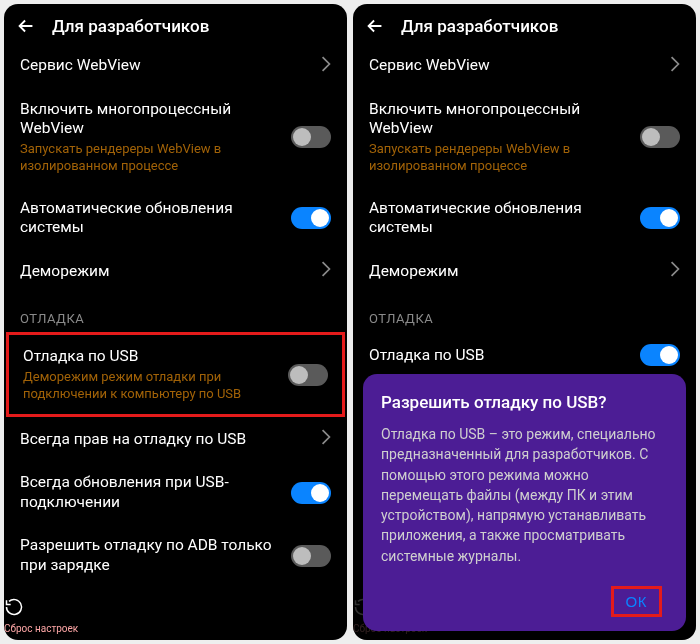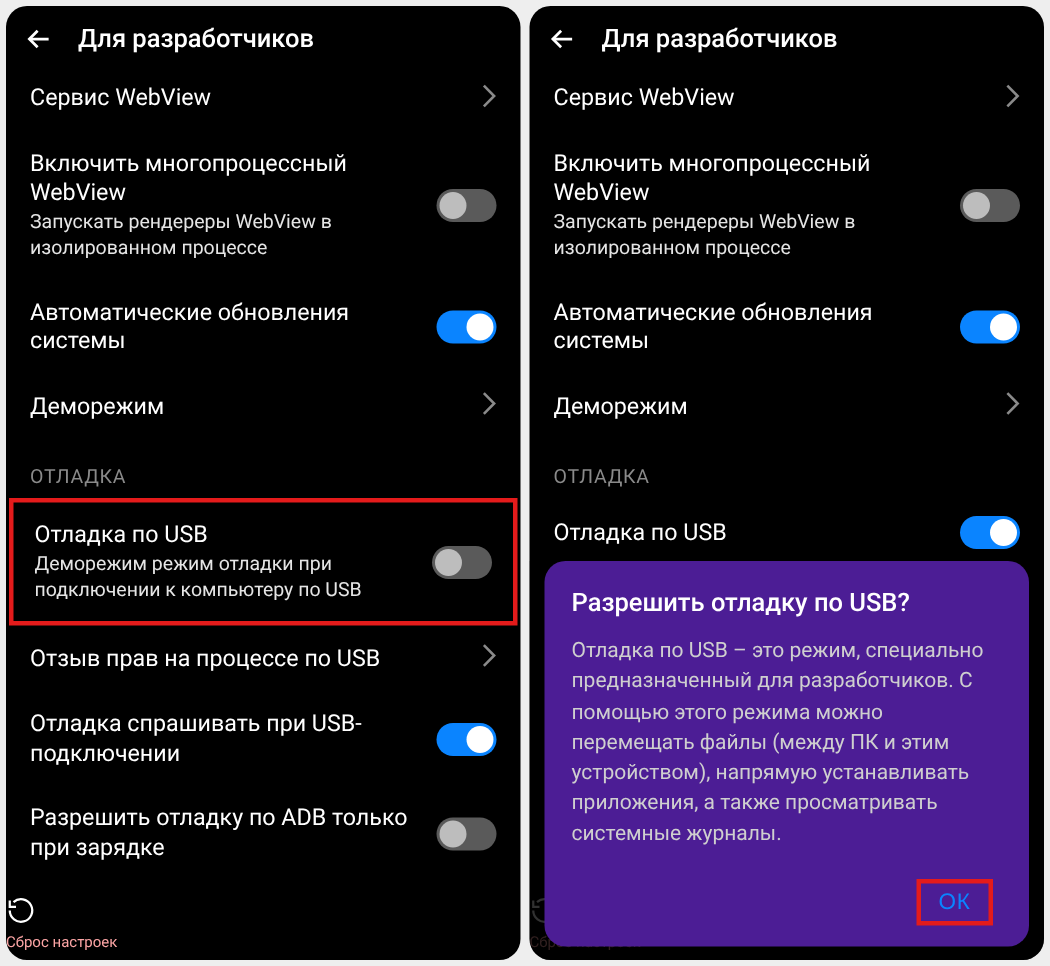--- a/index.html
+++ b/index.html
@@ -42,21 +42,21 @@
   }
   .row {
     padding: 12px 0;
     border-bottom: none;
     display: flex;
     align-items: center;
     gap: 10px;
   }
   .row .texts { flex: 1; }
   .row .title { font-size: 15.5px; color: #fff; line-height: 1.25; }
-  .row .sub { font-size: 13px; color: #e5e5e5; line-height: 1.3; margin-top: 2px; }
+  .row .sub { font-size: 13px; color: #a16207; line-height: 1.3; margin-top: 2px; }
   .chev { color: #8a8a8a; }
   .toggle {
     width: 40px; height: 22px;
     border-radius: 11px;
     position: relative;
   }
   .toggle::after {
     content: "";
     position: absolute;
     top: 2px;
@@ -178,30 +178,30 @@
         <div class="texts">
           <div class="title">Отладка по USB</div>
           <div class="sub">Деморежим режим отладки при подключении к компьютеру по USB</div>
         </div>
         <div class="toggle off"></div>
       </div>
     </div>
 
     <div class="row">
       <div class="texts">
-          <div class="title">Отзыв прав на процессе по USB</div>
-        </div>
-      <div class="chev"><svg width="10" height="16" viewBox="0 0 8 14" fill="none" stroke="currentColor" stroke-width="1.5">
-            <path d="M1 1l6 6-6 6"></path>
-          </svg></div>
-    </div>
-
-    <div class="row">
-      <div class="texts">
-          <div class="title">Отладка спрашивать при USB-подключении</div>
+          <div class="title">Всегда прав на отладку по USB</div>
+        </div>
+      <div class="chev"><svg width="10" height="16" viewBox="0 0 8 14" fill="none" stroke="currentColor" stroke-width="1.5">
+            <path d="M1 1l6 6-6 6"></path>
+          </svg></div>
+    </div>
+
+    <div class="row">
+      <div class="texts">
+          <div class="title">Всегда обновления при USB-подключении</div>
         </div>
       <div class="toggle on"></div>
     </div>
 
     <div class="row">
       <div class="texts">
           <div class="title">Разрешить отладку по ADB только при зарядке</div>
         </div>
       <div class="toggle off"></div>
     </div>

